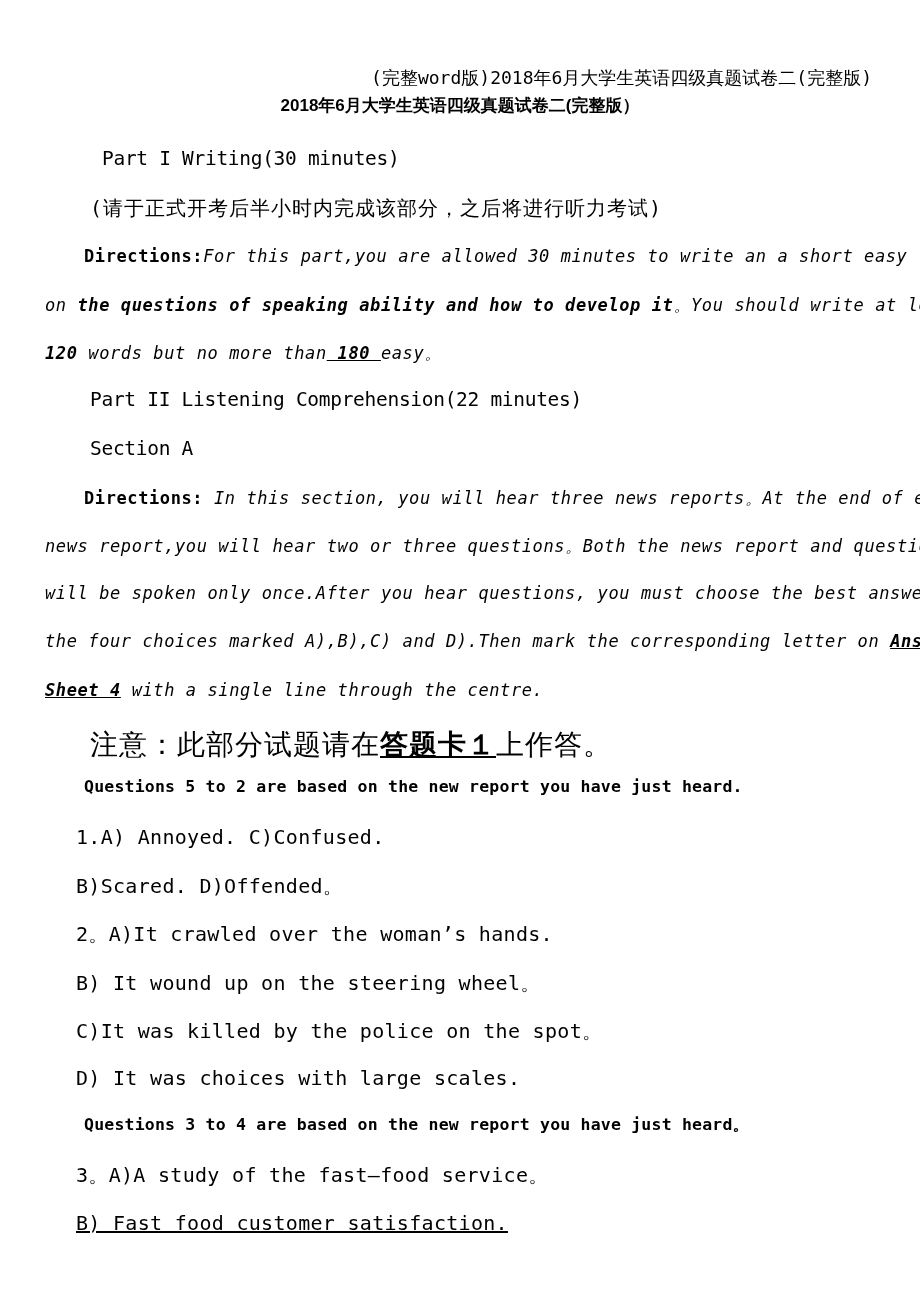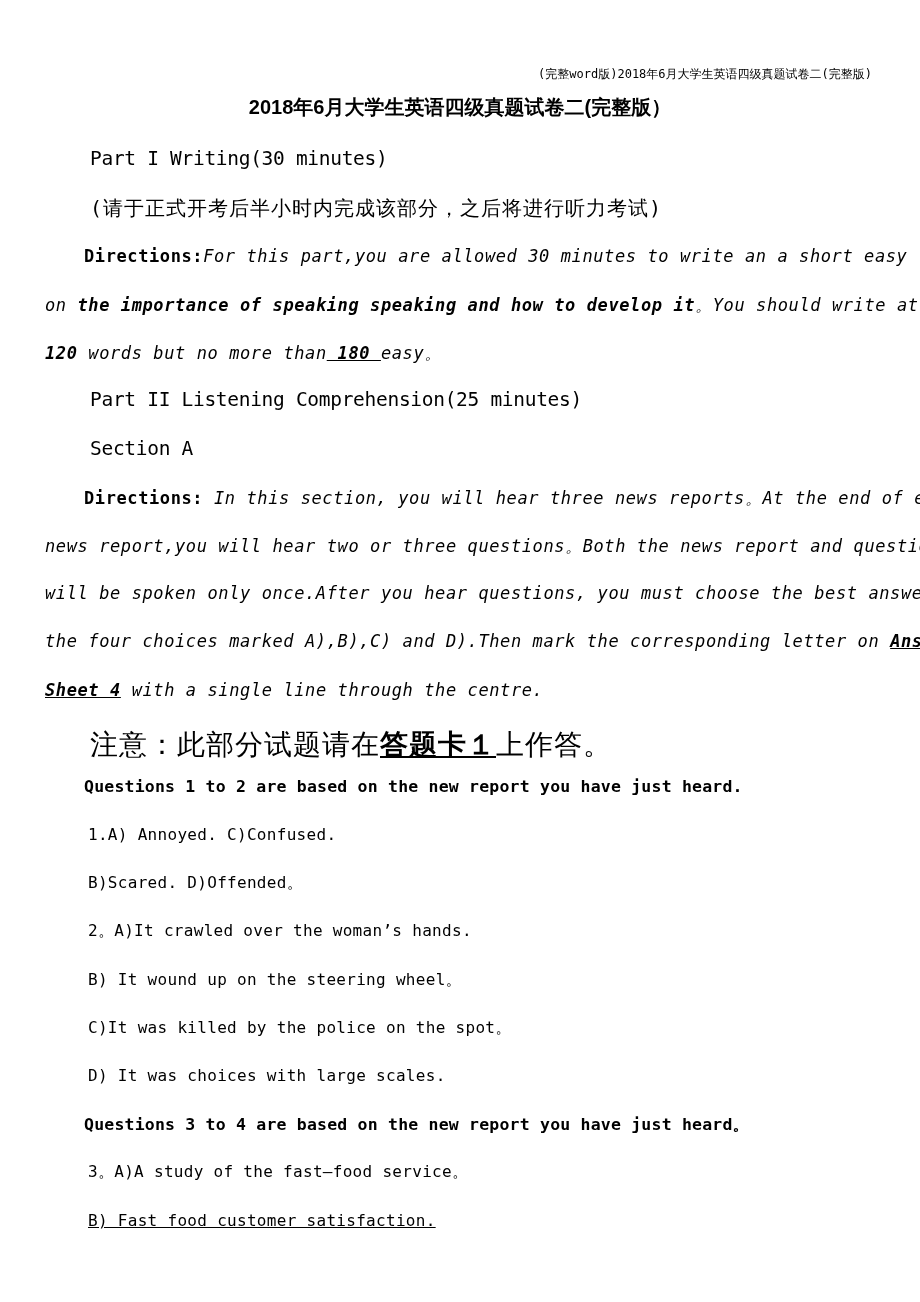--- a/index.html
+++ b/index.html
@@ -2,67 +2,67 @@
 <html><head>
   <meta charset="utf-8">
   <style>
     html, body { margin: 0; padding: 0; background: #ffffff; }
     body {
       width: 920px; height: 1302px; position: relative; overflow: hidden;
       color: #000; font-family: "DejaVu Sans Mono", "Liberation Mono", monospace;
     }
     .abs { position: absolute; white-space: nowrap; }
     .header {
-      top: 66px; right: 48px; font-size: 12px; letter-spacing: 0px;
+      top: 66px; right: 48px; font-size: 18px; letter-spacing: 0px;
       font-family: "DejaVu Sans Mono", monospace;
     }
     .title {
       top: 94px; left: 0; width: 920px; text-align: center;
       font-family: "Liberation Sans", "DejaVu Sans", sans-serif;
-      font-weight: bold; font-size: 20px;
+      font-weight: bold; font-size: 17px;
     }
     .h1 { font-size: 19.5px; left: 90px; font-family: "DejaVu Sans Mono", monospace; letter-spacing: -0.3px; }
     .note { font-size: 20px; left: 90px; letter-spacing: 1px; }
     .para { font-size: 17px; left: 45px; letter-spacing: 0.6px; }
     .para.indent { left: 84px; }
     .b { font-weight: bold; font-style: normal; }
     .i { font-style: italic; }
     .bi { font-weight: bold; font-style: italic; }
     .u { text-decoration: underline; }
-    .q { font-size: 16px; left: 88px; letter-spacing: 0.3px; }
+    .q { font-size: 20px; left: 76px; letter-spacing: 0.3px; }
     .qh { font-size: 16.5px; left: 84px; font-weight: bold; letter-spacing: 0.2px; }
     .cn { font-size: 28px; left: 90px; letter-spacing: 1px; }
     .cn .bu { font-weight: bold; text-decoration: underline; }
   </style>
 </head>
 <body>
 
 <div>
 
   <div class="abs header">(完整word版)2018年6月大学生英语四级真题试卷二(完整版)</div>
 
   <div class="abs title">2018年6月大学生英语四级真题试卷二(完整版）</div>
 
-  <div class="abs h1" style="top:147px;">Part I Writing(30 minutes)</div>
+  <div class="abs h1" style="top:147px;margin-left:12px;">Part I Writing(30 minutes)</div>
 
   <div class="abs note" style="top:195px;">(请于正式开考后半小时内完成该部分，之后将进行听力考试)</div>
 
   <div class="abs para indent" style="top:246px;text-align:center;">
     <span class="b">Directions:</span><span class="i">For this part,you are allowed 30 minutes to write an a short easy</span>
   </div>
 
   <div class="abs para" style="top:294px;">
-    <span class="i">on </span><span class="bi">the importance of speaking speaking and how to develop it</span><span class="i">。You should write at least</span>
+    <span class="i">on </span><span class="bi">the questions of speaking ability and how to develop it</span><span class="i">。You should write at least</span>
   </div>
 
   <div class="abs para" style="top:342px;">
     <span class="bi">120</span><span class="i"> words but no more than</span><span class="bi u"> 180 </span><span class="i">easy。</span>
   </div>
 
-  <div class="abs h1" style="top:388px;">Part II Listening Comprehension(25 minutes)</div>
+  <div class="abs h1" style="top:388px;">Part II Listening Comprehension(22 minutes)</div>
 
   <div class="abs h1" style="top:437px;">Section A</div>
 
   <div class="abs para indent" style="top:487px;">
     <span class="b">Directions:</span><span class="i"> In this section, you will hear three news reports。At the end of each</span>
   </div>
 
   <div class="abs para i" style="top:535px;">news report,you will hear two or three questions。Both the news report and questions</div>
 
   <div class="abs para i" style="top:583px;">will be spoken only once.After you hear questions, you must choose the best answer from</div>
@@ -72,21 +72,21 @@
   </div>
 
   <div class="abs para" style="top:680px;">
     <span class="bi u">Sheet 4</span><span class="i"> with a single line through the centre.</span>
   </div>
 
   <div class="abs cn" style="top:726px;">
     <span>注意：此部分试题请在</span><span class="bu">答题卡１</span><span>上作答。</span>
   </div>
 
-  <div class="abs qh" style="top:777px;">Questions 1 to 2 are based on the new report you have just heard.</div>
+  <div class="abs qh" style="top:777px;">Questions 5 to 2 are based on the new report you have just heard.</div>
   <div class="abs q" style="top:825px;">1.A) Annoyed.   C)Confused.</div>
   <div class="abs q" style="top:873px;">B)Scared.   D)Offended。</div>
   <div class="abs q" style="top:921px;">2。A)It crawled over the woman’s hands.</div>
   <div class="abs q" style="top:970px;">B) It wound up on the steering wheel。</div>
   <div class="abs q" style="top:1018px;">C)It was killed by the police on the spot。</div>
   <div class="abs q" style="top:1066px;">D) It was choices with large scales.</div>
 
   <div class="abs qh" style="top:1114px;">Questions 3 to 4 are based on the new report you have just heard。</div>
   <div class="abs q" style="top:1162px;">3。A)A study of the fast—food service。</div>
   <div class="abs q" style="top:1211px;text-decoration:underline;">B) Fast food customer satisfaction.</div>

